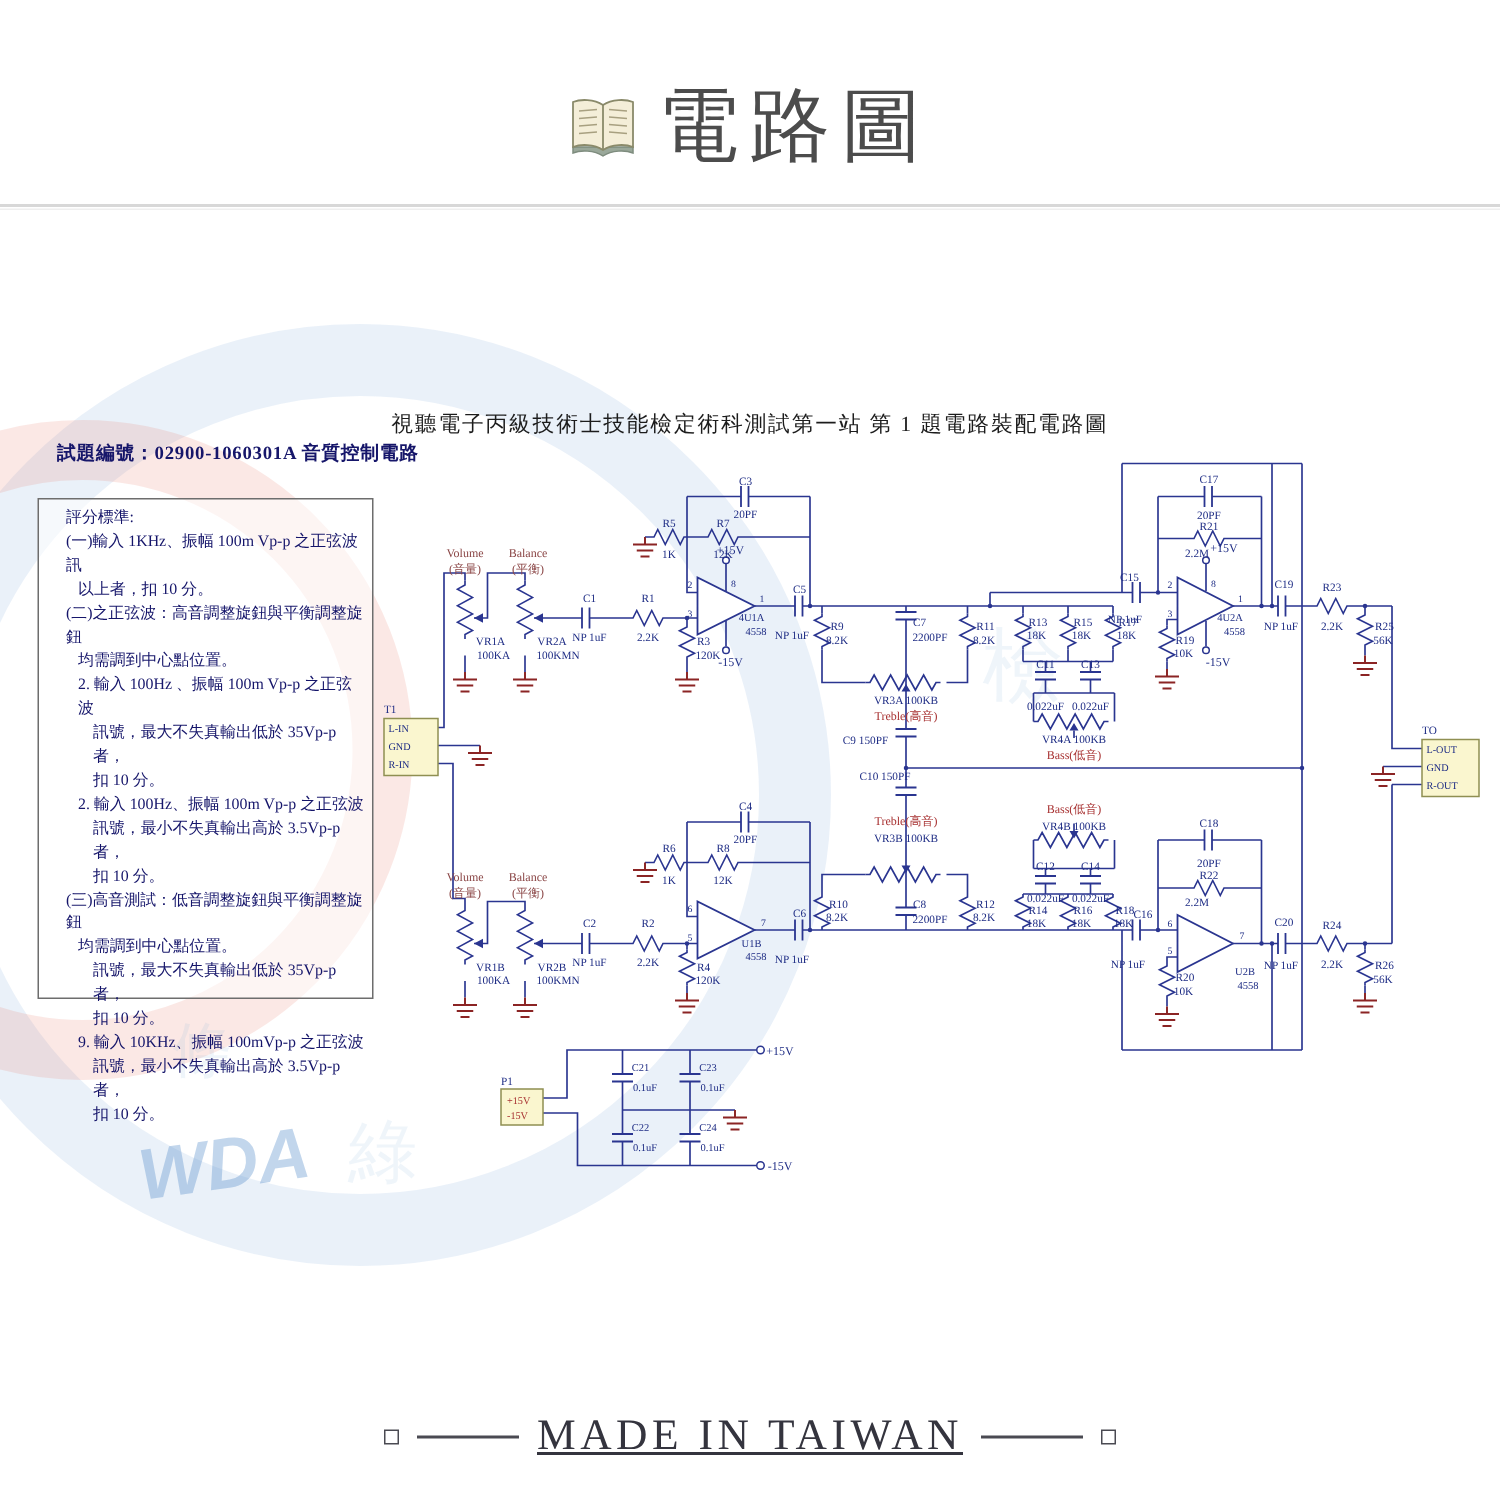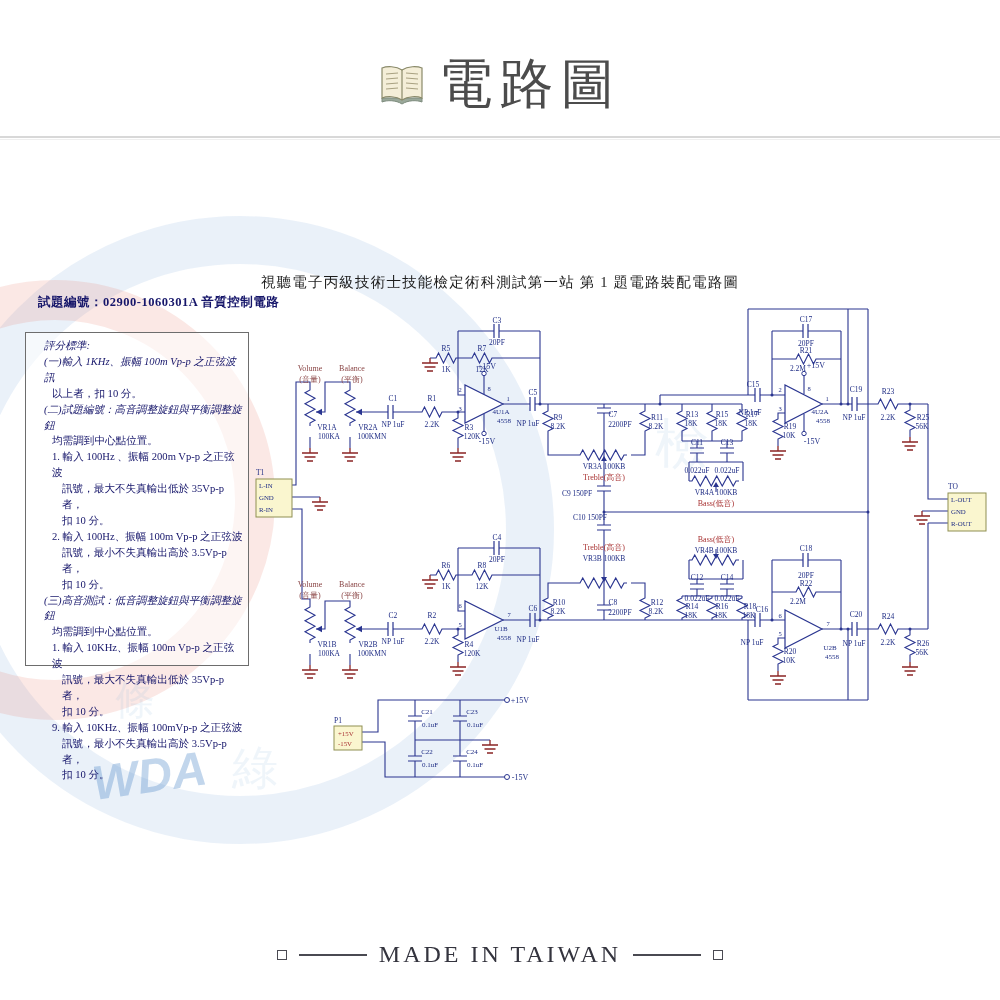--- a/index.html
+++ b/index.html
@@ -16,32 +16,32 @@
   
   #subtitle{position:absolute;top:241px;left:0;width:100%;text-align:center;
             font-size:14.5px;color:#1c1c1c;letter-spacing:1.2px;margin-top:32px;}
   #exam-no{position:absolute;top:294px;left:38px;font-size:12.5px;font-weight:700;
            color:#16166a;letter-spacing:.5px;}
   
   #criteria-box{position:absolute;top:332px;left:25px;width:224px;height:334px;
                 border:1px solid #6d6d6d;background:rgba(255,255,255,.55);
                 padding:5px 4px 0 6px;box-sizing:border-box;
                 font-size:10.6px;line-height:15.9px;color:#15156a;}
-  .cl-0{padding-left:12px;font-style:italic;}
+  .cl-0{padding-left:12px;}
   .cl-1{padding-left:20px;}
   .cl-2{padding-left:30px;}
   
   #schematic{position:absolute;top:0;left:0;z-index:2;}
   #wm{position:absolute;top:0;left:0;z-index:1;}
   
   #footer{position:absolute;top:941px;left:0;width:100%;display:flex;justify-content:center;
           align-items:center;gap:12px;}
   .f-square{width:8px;height:8px;border:1.5px solid #4a4a52;background:#fff;}
   .f-line{width:68px;height:2px;background:#4a4a52;}
-  #footer-text{font-size:24px;color:#34343e;letter-spacing:3px;}
+  #footer-text{font-size:29px;color:#34343e;letter-spacing:3px;text-decoration:underline;}
   .layer{z-index:3;position:absolute;}
 </style>
 </head>
 <body>
 
 <div id="page">
 
   <svg id="wm" width="1000" height="1000" viewBox="0 0 1000 1000">
     <circle cx="240" cy="530" r="290" fill="none" stroke="rgba(125,170,215,0.16)" stroke-width="48"></circle>
     <circle cx="55" cy="500" r="200" fill="none" stroke="rgba(233,126,110,0.18)" stroke-width="40"></circle>
@@ -65,31 +65,30 @@
   <div id="div-a" class="divider layer"></div>
   <div id="div-b" class="divider layer"></div>
 
   <div id="subtitle" class="layer">視聽電子丙級技術士技能檢定術科測試第一站  第 1 題電路裝配電路圖</div>
   <div id="exam-no" class="layer">試題編號：02900-1060301A  音質控制電路</div>
 
   <div id="criteria-box" class="layer">
       <div class="cl-0">評分標準:</div>
       <div class="cl-0">(一)輸入 1KHz、振幅 100m Vp-p 之正弦波訊</div>
       <div class="cl-1">以上者，扣 10 分。</div>
-      <div class="cl-0">(二)試題編號：高音調整旋鈕與平衡調整旋鈕</div>
+      <div class="cl-0">(二)之正弦波：高音調整旋鈕與平衡調整旋鈕</div>
       <div class="cl-1">均需調到中心點位置。</div>
-      <div class="cl-1">1. 輸入 100Hz 、振幅 200m Vp-p 之正弦波</div>
+      <div class="cl-1">2. 輸入 100Hz 、振幅 100m Vp-p 之正弦波</div>
       <div class="cl-2">訊號，最大不失真輸出低於 35Vp-p 者，</div>
       <div class="cl-2">扣 10 分。</div>
       <div class="cl-1">2. 輸入 100Hz、振幅 100m Vp-p 之正弦波</div>
       <div class="cl-2">訊號，最小不失真輸出高於 3.5Vp-p 者，</div>
       <div class="cl-2">扣 10 分。</div>
       <div class="cl-0">(三)高音測試：低音調整旋鈕與平衡調整旋鈕</div>
       <div class="cl-1">均需調到中心點位置。</div>
-      <div class="cl-1">1. 輸入 10KHz、振幅 100m Vp-p 之正弦波</div>
       <div class="cl-2">訊號，最大不失真輸出低於 35Vp-p 者，</div>
       <div class="cl-2">扣 10 分。</div>
       <div class="cl-1">9. 輸入 10KHz、振幅 100mVp-p 之正弦波</div>
       <div class="cl-2">訊號，最小不失真輸出高於 3.5Vp-p 者，</div>
       <div class="cl-2">扣 10 分。</div>
     </div>
 
   <svg id="schematic" width="1000" height="1000" viewBox="0 0 1000 1000">
     <defs>
       <path id="resh" d="M0,0 h2 l2.5,-5 l5,10 l5,-10 l5,10 l2.5,-5 h2" fill="none"></path>

